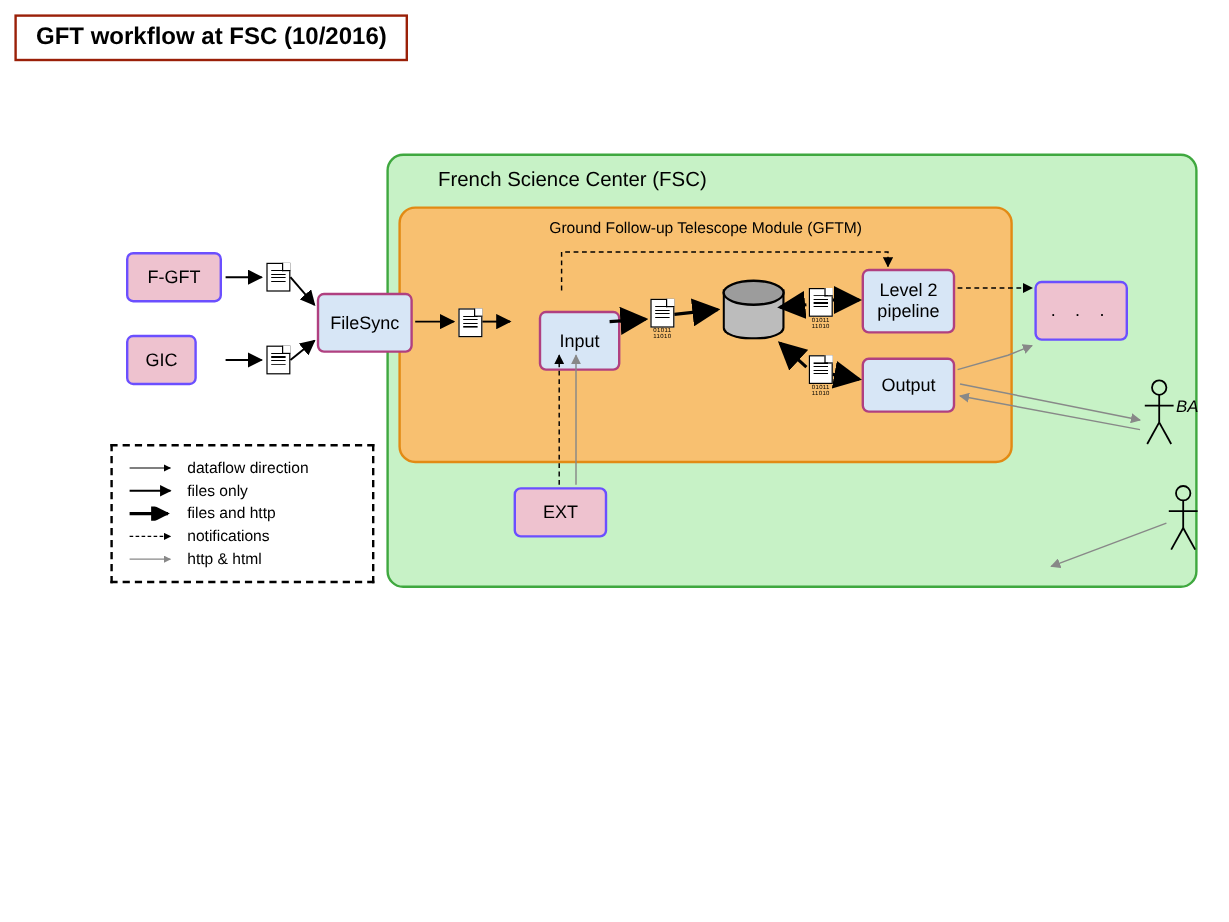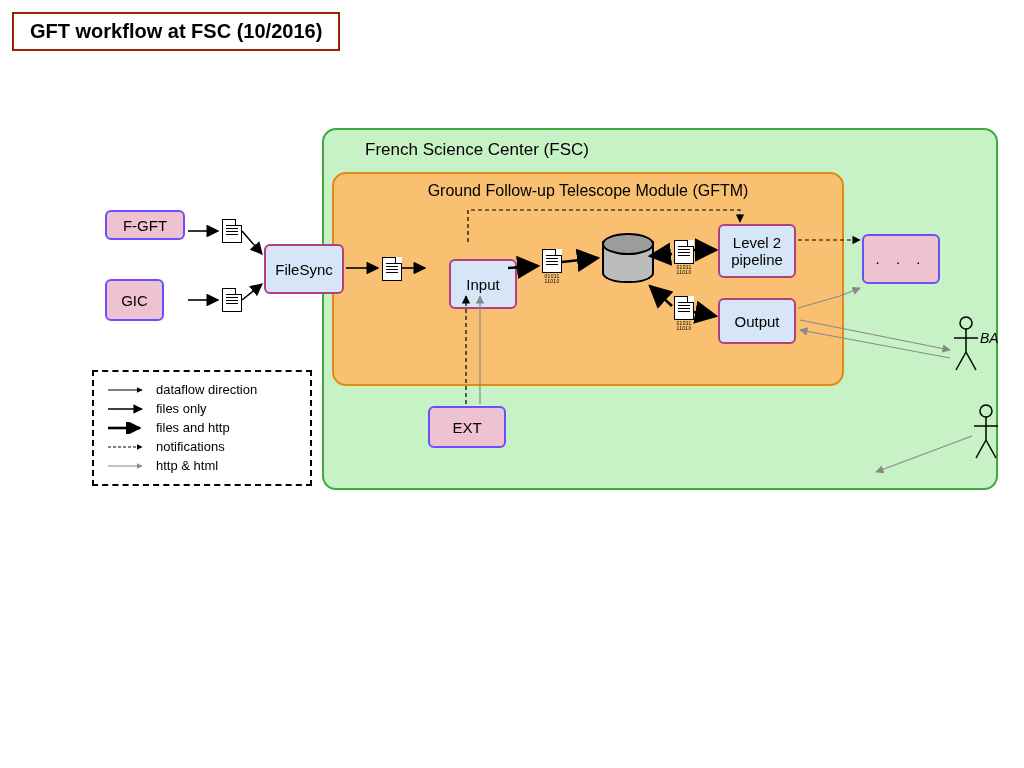--- a/index.html
+++ b/index.html
@@ -1,27 +1,27 @@
 <!DOCTYPE html>
 <html><head>
 <meta charset="utf-8">
 <style>
   html, body { margin:0; padding:0; width:1024px; height:768px; background:#fff; font-family:Helvetica,Arial,sans-serif; }
   .stage { position:relative; width:1024px; height:768px;padding-left:48px; }
   .title-box { position:absolute; left:12px; top:12px; padding:6px 16px; border:2px solid #9a2008; font-size:20px; font-weight:700; color:#000; background:#fff; }
   .fsc { position:absolute; left:322px; top:128px; width:672px; height:358px; background:#c7f2c6; border:2px solid #3fa83f; border-radius:14px; }
   .fsc-title { position:absolute; top:10px; left:0; right:0; text-align:left; font-size:17px; color:#000;margin-left:41px; }
   .gftm { position:absolute; left:332px; top:172px; width:508px; height:210px; background:#f8c070; border:2px solid #e28a14; border-radius:14px; }
-  .gftm-title { position:absolute; top:8px; left:0; right:0; text-align:center; font-size:16px; color:#000; }
+  .gftm-title { position:absolute; top:8px; left:0; right:0; text-align:center; font-size:13px; color:#000; }
   .ext { position:absolute; left:428px; top:406px; width:78px; height:42px; }
   .ellipsis { position:absolute; left:862px; top:234px; width:78px; height:50px; font-size:16px; letter-spacing:6px; line-height:50px; }
   .box { box-sizing:border-box; display:flex; align-items:center; justify-content:center; text-align:center; font-size:15px; border:2px solid; border-radius:6px; position:absolute; }
   .pink { background:#eec2cf; border-color:#6b4fff; color:#000; }
   .blue { background:#d7e6f6; border-color:#b04080; color:#000; }
-  .fgft  { left:105px; top:210px; width:80px; height:30px; }
+  .fgft  { left:105px; top:210px; width:80px; height:42px; }
   .gic   { left:105px; top:279px; width:59px; height:42px; }
   .fsync { left:264px; top:244px; width:80px; height:50px; }
   .input { left:428px; top:259px; width:68px; height:50px;margin-left:21px; }
   .l2    { left:718px; top:224px; width:78px; height:54px; padding:2px 4px; font-size:15px; line-height:1.15; }
   .output{ left:718px; top:298px; width:78px; height:46px; }
 
   
   .file { position:absolute; width:18px; height:22px; background:#fff; border:1.5px solid #000; }
   .file::before { content:""; position:absolute; right:-1px; top:-1px; width:6px; height:6px; background:#fff; border-left:1.5px solid #000; border-bottom:1.5px solid #000; }
   .file::after { content:""; position:absolute; left:3px; right:3px; top:5px; height:10px; background:repeating-linear-gradient(#000 0 1px, transparent 1px 3px); }

